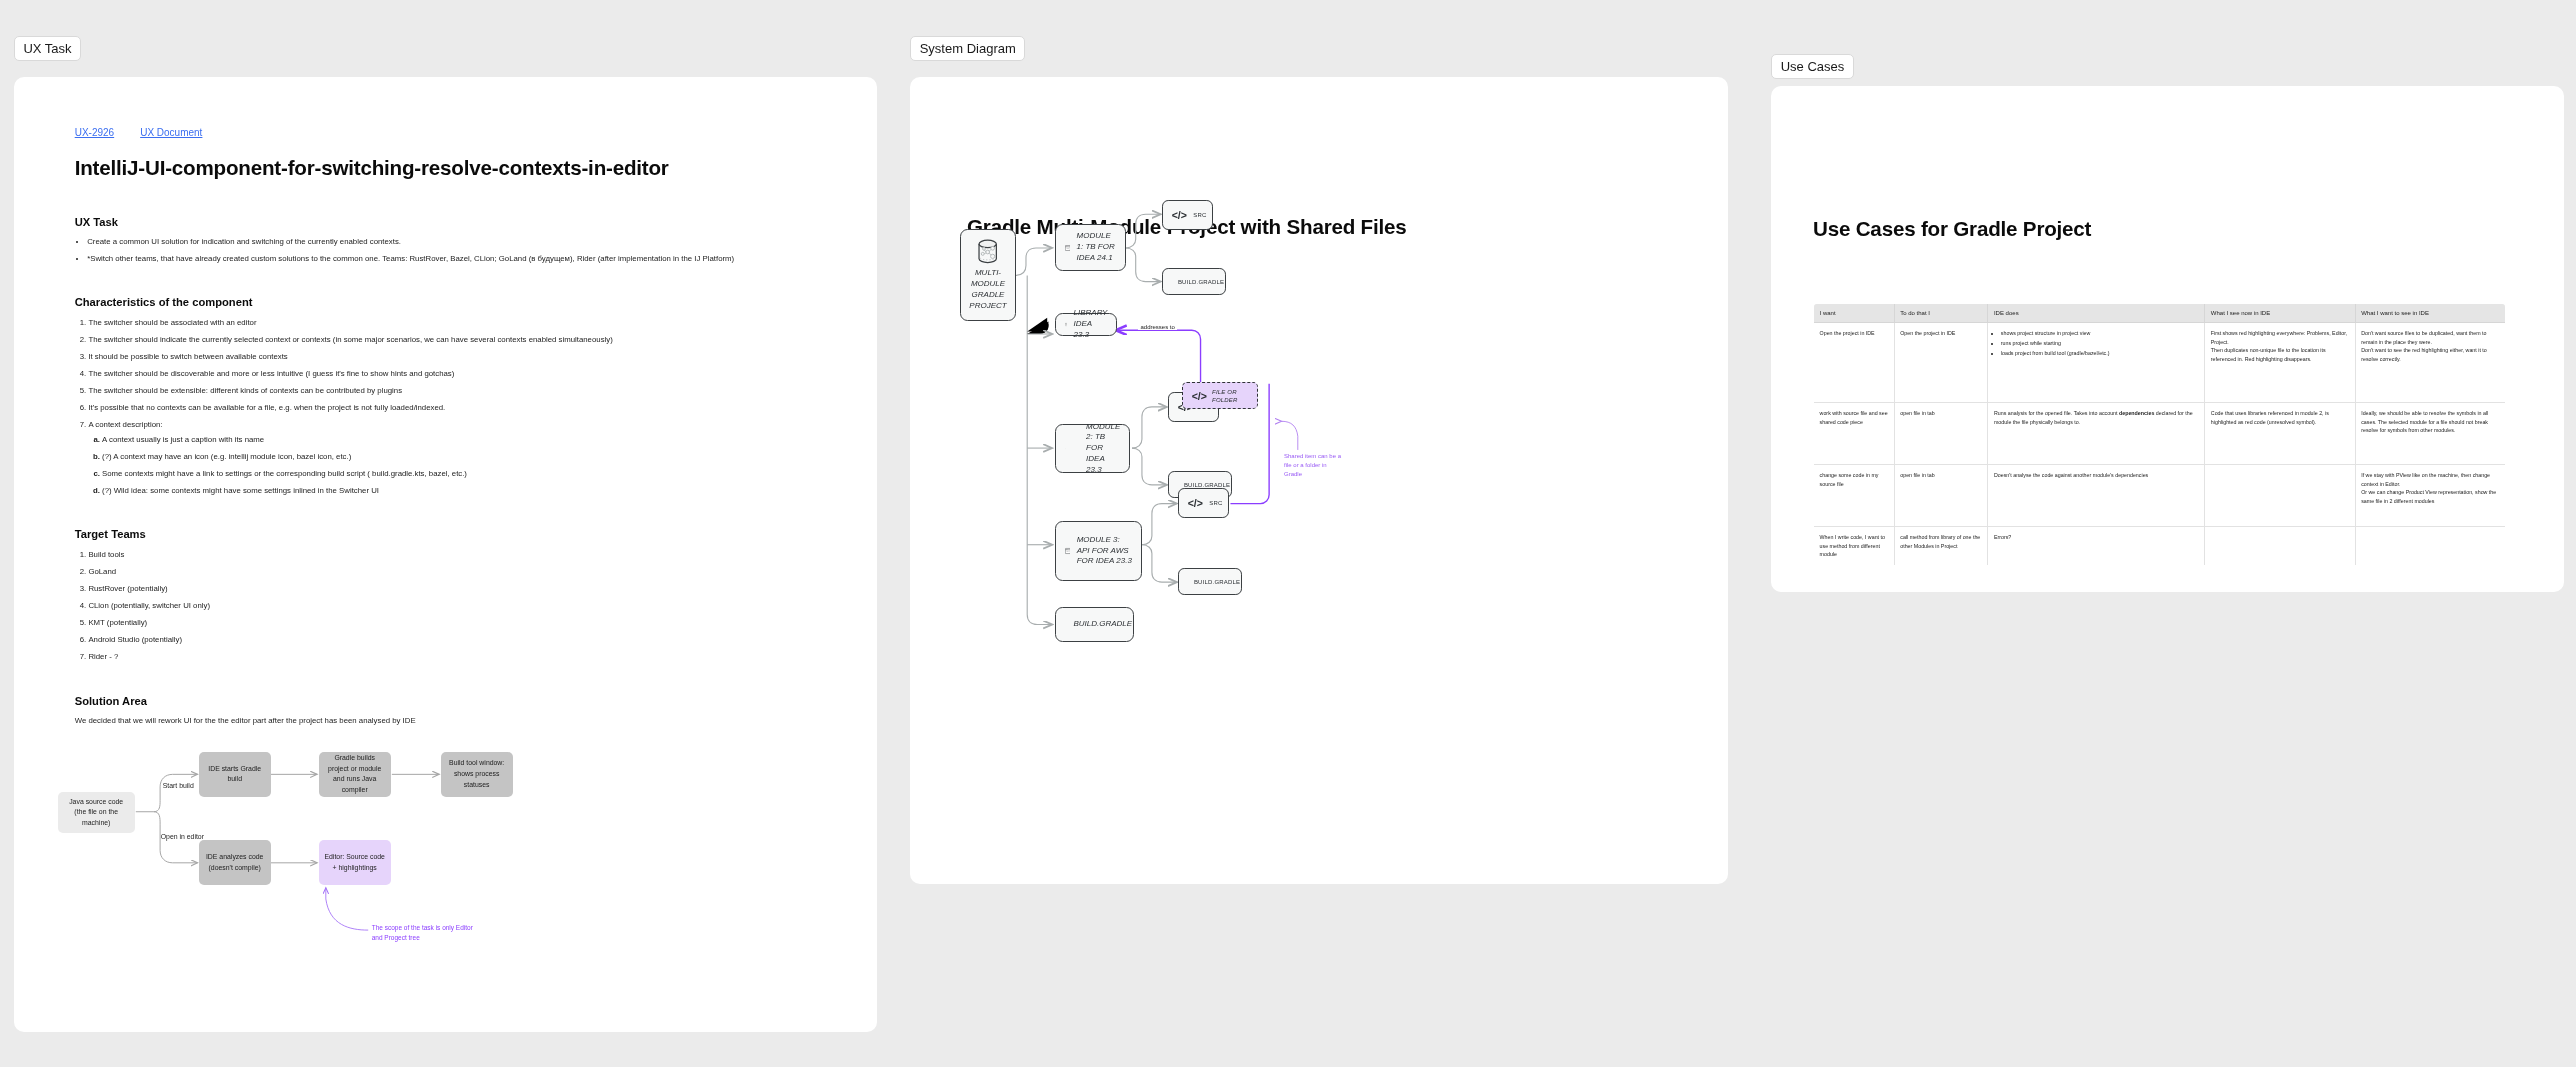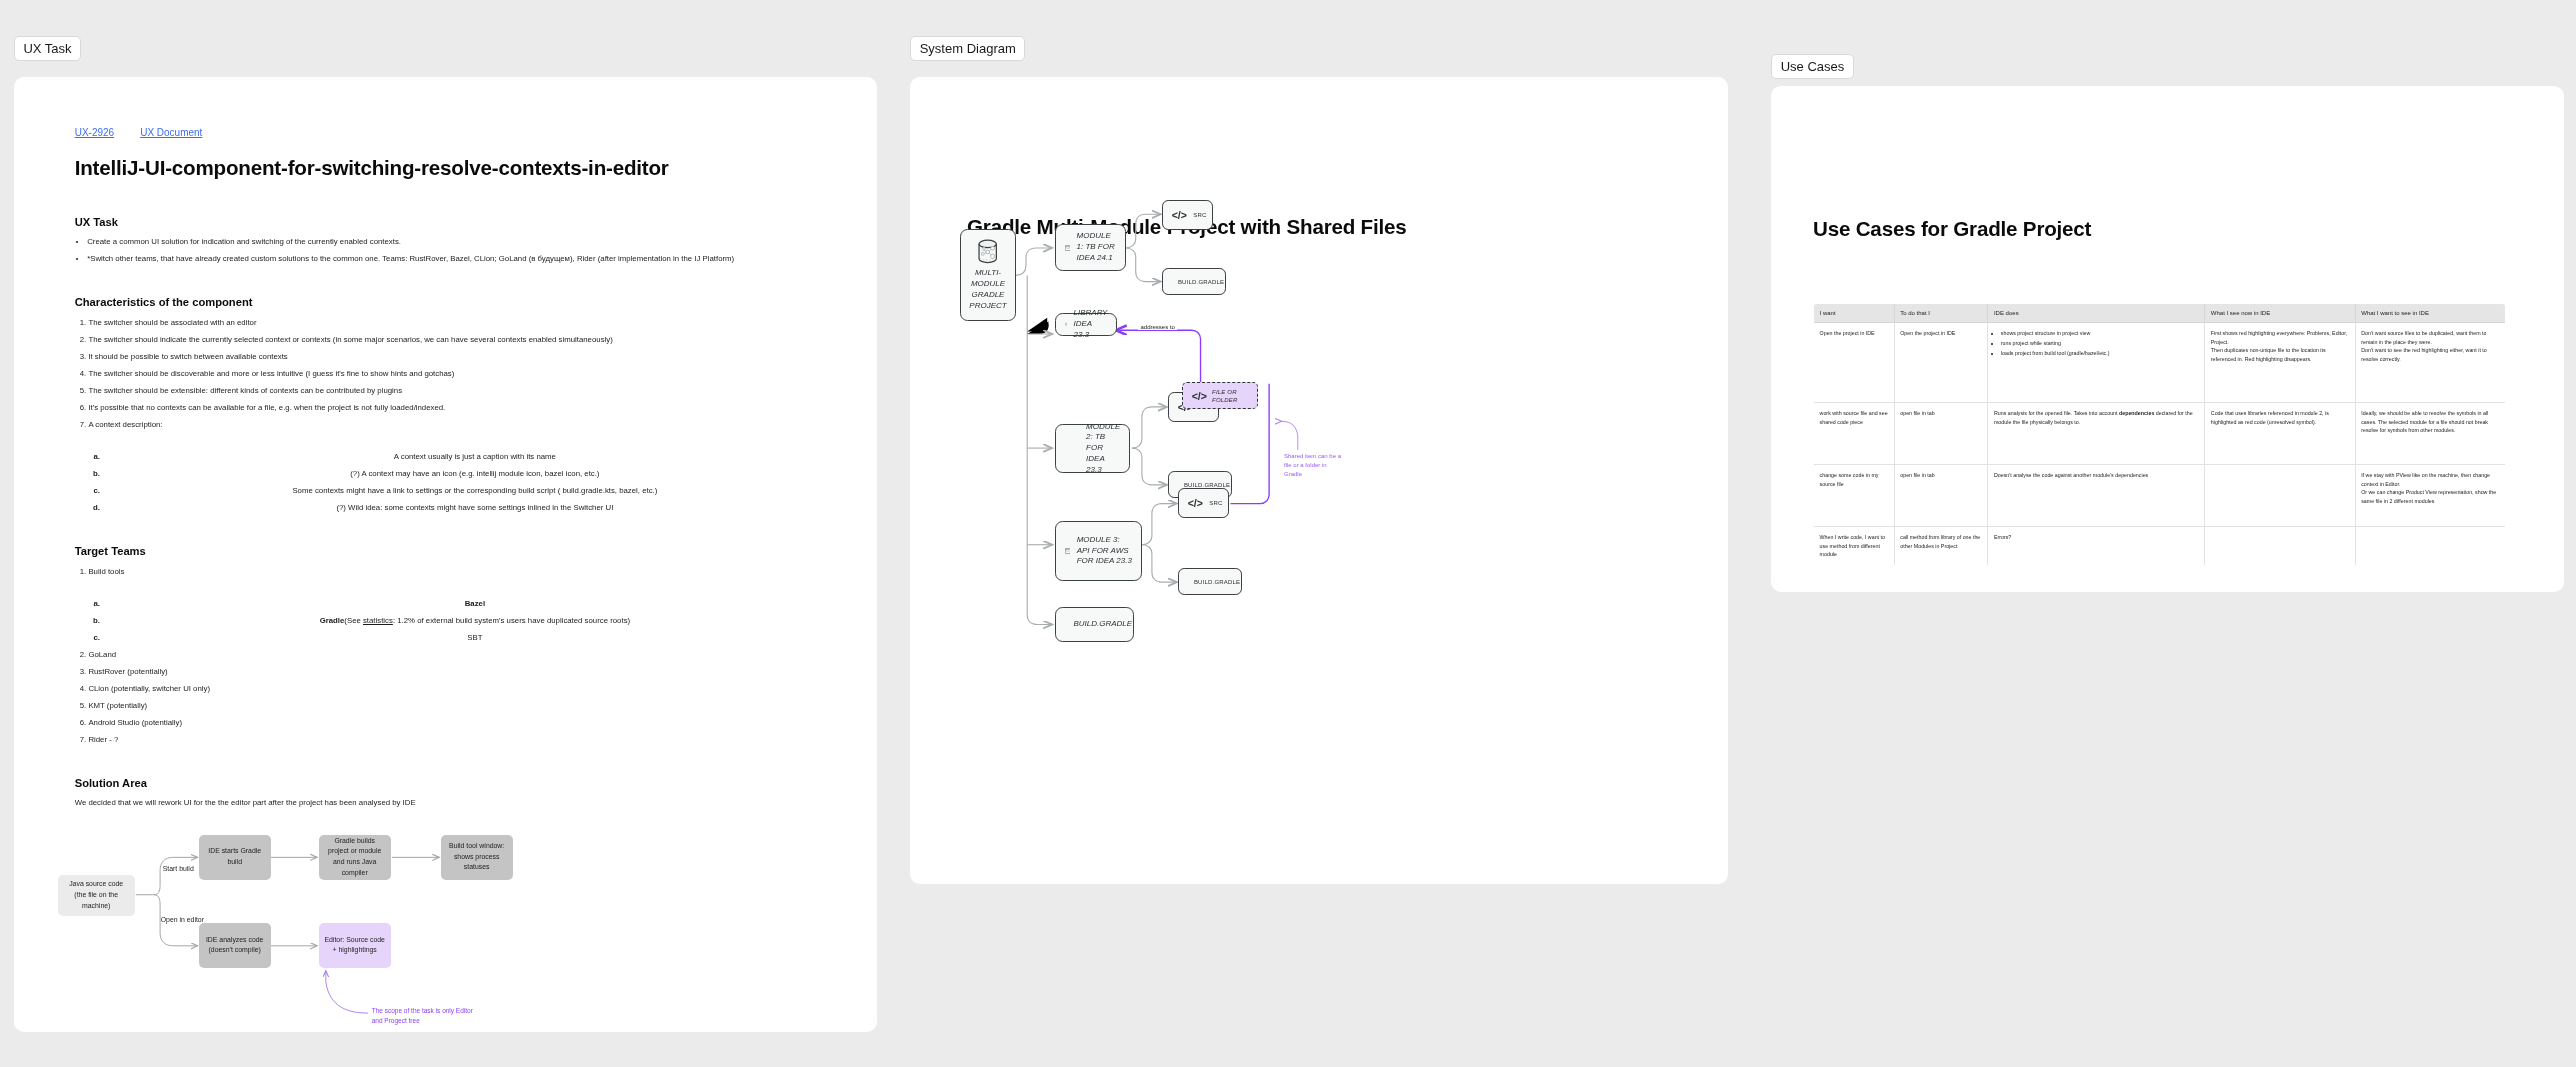--- a/index.html
+++ b/index.html
@@ -43,21 +43,21 @@
   .doc-title {
     font-size: 20.6px; font-weight: bold; color:#0b0b0b; letter-spacing:-0.2px;
     margin: 0 0 36px 0;
   }
   .sec-h { font-size:11.2px; font-weight:bold; color:#0b0b0b; margin:0 0 8.7px 0; }
   .sec-h.gap { margin-top: 31px; }
   .ux-list { margin:0; padding-left: 12.5px; }
   .ux-list li { font-size: 7.8px; color:#1c1c1c; line-height:1.55; margin-bottom: 5px; }
   ol.num { margin:0; padding-left: 13.7px; }
   ol.num > li { font-size:7.8px; color:#1c1c1c; line-height:1.62; margin-bottom: 4.4px; }
-  ol.alpha { list-style-type: lower-alpha; margin: 19px 0 0 0; padding-left: 13.7px; text-align: center; }
+  ol.alpha { list-style-type: lower-alpha; margin: 2px 0 0 0; padding-left: 13.7px; }
   ol.alpha > li { font-size:7.8px; color:#1c1c1c; line-height:1.62; margin-bottom: 4.4px; }
   ol.alpha > li::marker { font-weight: bold; }
   .u { text-decoration: underline; }
   .b { font-weight: bold; }
   .sol-note { font-size:7.8px; color:#1c1c1c; margin: 0 0 18.7px 0; }
 
   
   .flow { position: relative; width: 623px; height: 206px; margin-left: -37px; }
   .fbox {
     position:absolute; border-radius: 5px; display:flex; align-items:center;
@@ -163,29 +163,20 @@
           <li>Some contexts might have a link to settings or the corresponding build script ( build.gradle.kts, bazel, etc.)</li>
           <li>(?) Wild idea: some contexts might have some settings inlined in the Switcher UI</li>
         </ol>
       </li>
     </ol>
 
     <h2 class="sec-h gap">Target Teams</h2>
     <ol class="num">
       <li>
         <span>Build tools</span>
-        <ol class="alpha">
-          <li>
-            <span class="b">Bazel</span>
-          </li>
-          <li>
-            <span class="b">Gradle</span><span>(See </span><a class="u">statistics</a><span>: 1.2% of external build system's users have duplicated source roots)</span>
-          </li>
-          <li>SBT</li>
-        </ol>
       </li>
       <li>GoLand</li>
       <li>RustRover (potentially)</li>
       <li>CLion (potentially, switcher UI only)</li>
       <li>KMT (potentially)</li>
       <li>Android Studio (potentially)</li>
       <li>Rider - ?</li>
     </ol>
 
     <h2 class="sec-h gap">Solution Area</h2>

